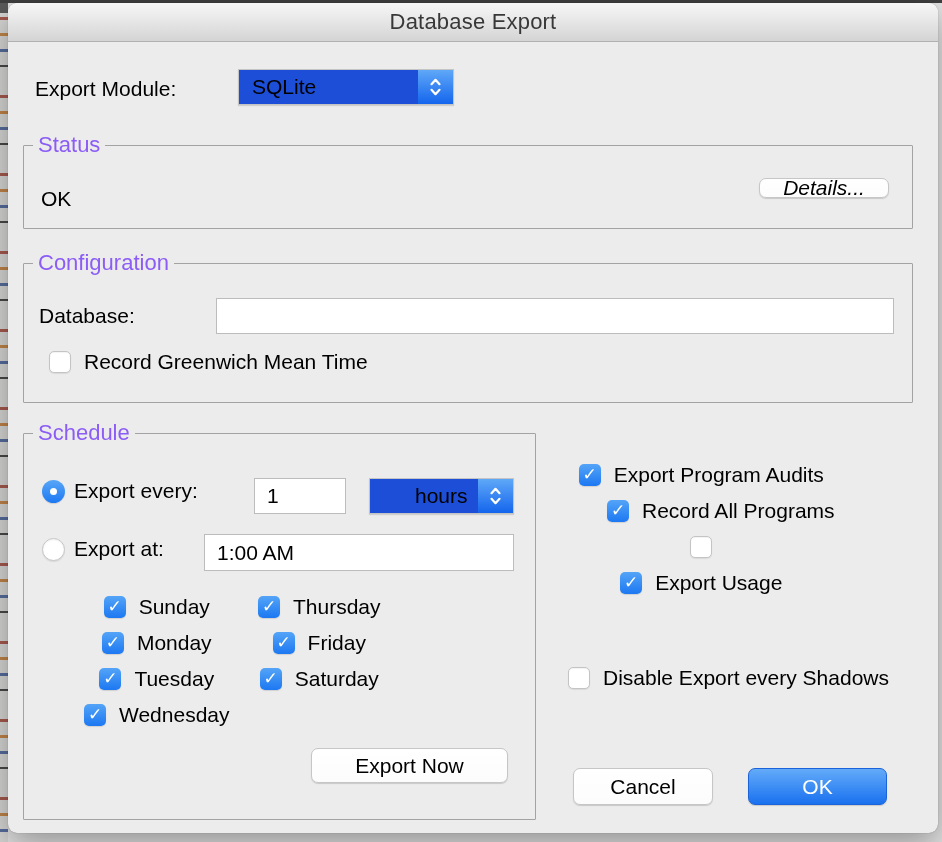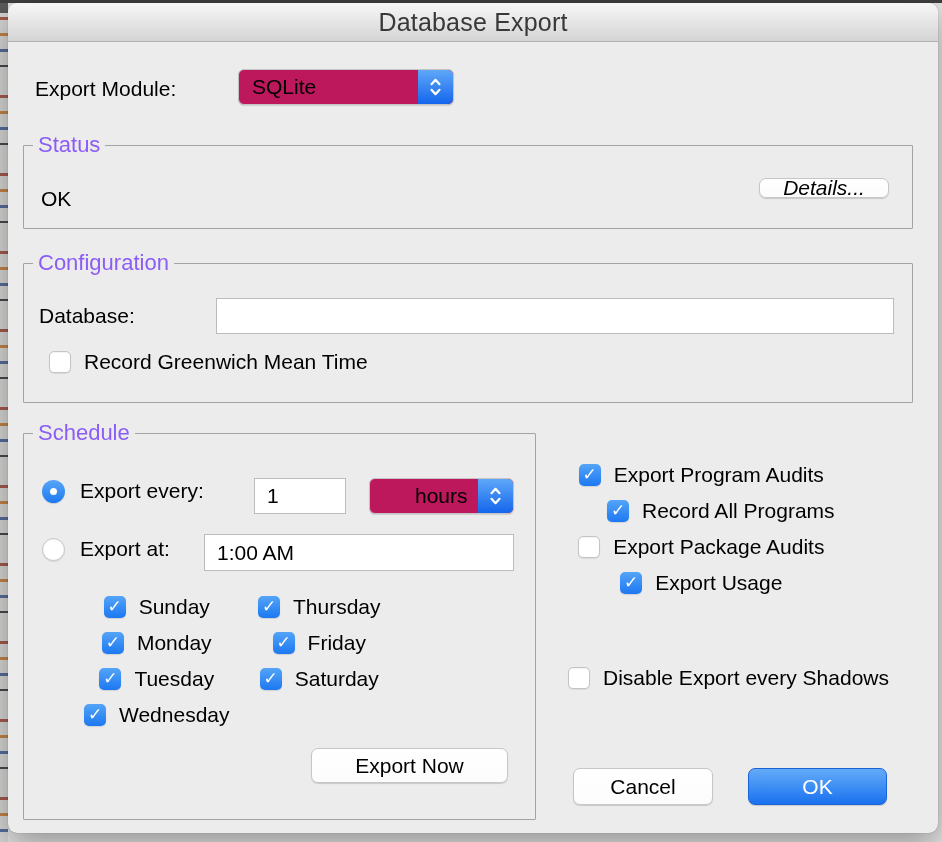--- a/index.html
+++ b/index.html
@@ -35,21 +35,21 @@
     border-radius: 9px;
     box-shadow: 0 12px 34px rgba(0,0,0,0.35), 0 0 1px rgba(0,0,0,0.45);
   }
   .titlebar {
     position: absolute; left: 0; top: 0; width: 100%; height: 39px;
     background: linear-gradient(#f7f7f7, #d4d4d4);
     border-bottom: 1px solid #b1b1b1;
     border-radius: 9px 9px 0 0;
     display: flex; align-items: center; justify-content: center;
   }
-  .titlebar .title { font-size: 25px; color: #383838; letter-spacing: 0.2px; }
+  .titlebar .title { font-size: 22px; color: #383838; letter-spacing: 0.2px; }
 
   .label { position: absolute; white-space: nowrap; }
 
   
   .group { position: absolute; border: 1px solid #a3a3a3; border-radius: 1px; }
   .legend {
     position: absolute; top: -14px; left: 9px;
     background: #ececec; padding: 0 5px;
     font-size: 22px; color: #8b5cf6; white-space: nowrap;
   }
@@ -77,23 +77,23 @@
     border: 1px solid #bcbcbc;
     font-family: "Liberation Sans", "DejaVu Sans", sans-serif;
     font-size: 21px; color: #000;
     padding: 0 12px;
     outline: none;
   }
 
   
   .popup {
     position: absolute;
-    background: #be185d;
+    background: #1d4ed8;
     border: 1px solid #c4c4c4;
-    border-radius: 6px;
+    border-radius: 0;
     box-shadow: 0 1px 1px rgba(0,0,0,0.12);
     display: flex; align-items: center;
     overflow: hidden;
   }
   .popup-text { flex: 1; padding-left: 13px; font-size: 21px; }
   .popup-cap {
     width: 35px; align-self: stretch;
     background: linear-gradient(#5fa8f8, #1465ed);
     display: flex; align-items: center; justify-content: center;
   }
@@ -116,21 +116,21 @@
   .radio { width: 23px; height: 23px; border-radius: 50%; flex: 0 0 23px; position: relative; }
   .radio.selected { background: linear-gradient(#58a6f8, #1d79f2); box-shadow: 0 1px 1px rgba(0,0,0,0.12); }
   .radio.unselected { background: #fff; border: 1px solid #c6c6c6; box-shadow: inset 0 1px 2px rgba(0,0,0,0.06), 0 1px 1px rgba(0,0,0,0.08); }
   .radio.selected::after {
     content: ""; position: absolute; left: 50%; top: 50%; width: 7px; height: 7px;
     margin: -3.5px 0 0 -3.5px; border-radius: 50%; background: #fff;
   }
 
   
   .check-row { display: flex; align-items: center; height: 36px; gap: 13px; white-space: nowrap; justify-content: center; }
-  .radio-row { position: absolute; display: flex; align-items: center; height: 30px; gap: 15px; white-space: nowrap; }
+  .radio-row { position: absolute; display: flex; align-items: center; height: 30px; gap: 9px; white-space: nowrap; }
 
   .rows-col { position: absolute; }
 
   
   #export-module-label { left: 27px; top: 74px; }
   #popup-module { left: 230px; top: 66px; width: 216px; height: 36px; }
 
   #group-status { left: 15px; top: 142px; width: 890px; height: 84px; }
   #status-ok { left: 17px; top: 41px; }
   #btn-details { right: 23px; top: 32px; width: 130px; height: 20px; font-style: italic; }
@@ -264,21 +264,20 @@
       <div class="check-row">
         <span class="cb checked"></span>
         <span class="check-label">Export Program Audits</span>
       </div>
       <div class="check-row" style="margin-left: 39px;">
         <span class="cb checked"></span>
         <span class="check-label">Record All Programs</span>
       </div>
       <div class="check-row">
         <span class="cb unchecked"></span>
-        <span class="check-label">Export Package Audits</span>
       </div>
       <div class="check-row">
         <span class="cb checked"></span>
         <span class="check-label">Export Usage</span>
       </div>
     </div>
 
   <div class="rows-col" id="disable-row-wrap">
     <div class="check-row">
       <span class="cb unchecked"></span>

